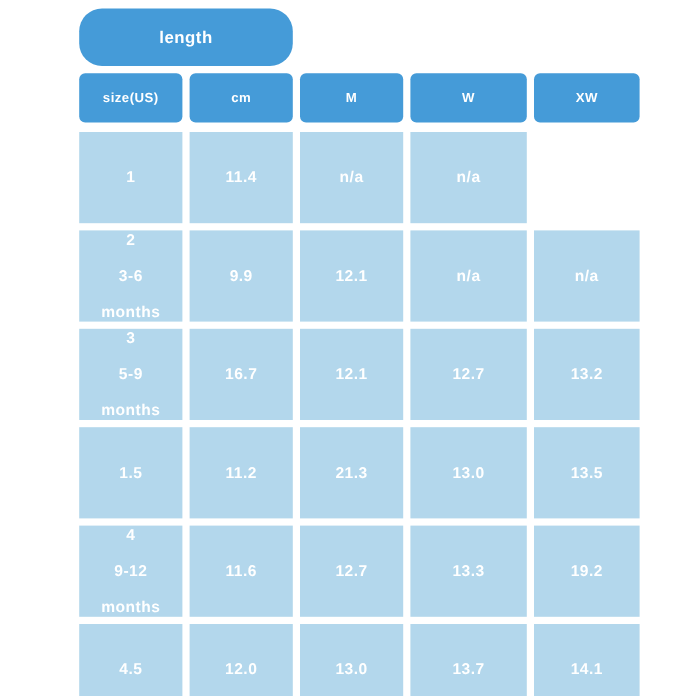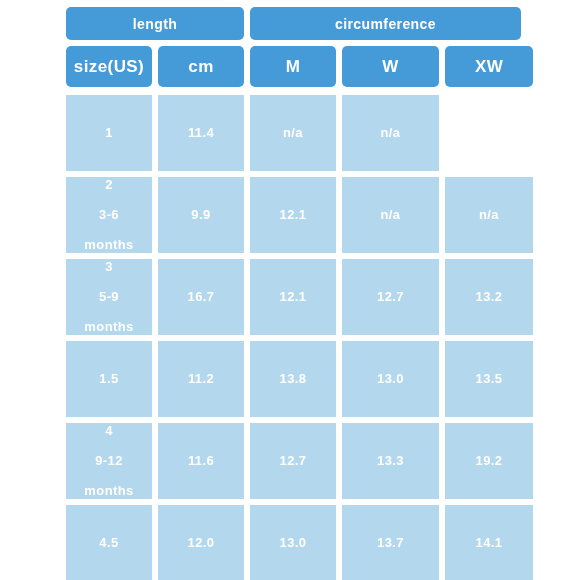--- a/index.html
+++ b/index.html
@@ -36,27 +36,28 @@
 
   
   .hcell {
     background: #459bd8;
     border-radius: 5px;
     height: 41px;
     display: flex;
     align-items: center;
     justify-content: center;
     color: #ffffff;
-    font-size: 17px;
+    font-size: 11px;
     font-weight: 700;
     letter-spacing: 0.4px;
   }
   .hcell.group {
-    height: 33px;
+    height: 48px;
     font-size: 14px;
+    border-radius: 19px;
   }
   .header-block { margin-bottom: 8px; }
 
   
   .rows-wrap { margin-top: 7px; }
   .drow {
     display: grid;
     grid-template-columns: 86px 86px 86px 97px 88px;
     column-gap: 6px;
     margin-bottom: 6px;
@@ -79,21 +80,20 @@
 </style>
 </head>
 <body>
 
 <div id="size-chart">
 
   <div class="header-block">
 
     <div class="grid-row group-row">
       <div class="hcell group">length</div>
-      <div class="hcell group">circumference</div>
     </div>
 
     <div class="grid-row">
       <div class="hcell">size(US)</div>
       <div class="hcell">cm</div>
       <div class="hcell">M</div>
       <div class="hcell">W</div>
       <div class="hcell">XW</div>
     </div>
 
@@ -128,21 +128,21 @@
         <div class="dcell">16.7</div>
         <div class="dcell">12.1</div>
         <div class="dcell">12.7</div>
         <div class="dcell">13.2</div>
       </div>
       <div class="drow">
         <div class="dcell">
           <span class="sub">1.5</span>
         </div>
         <div class="dcell">11.2</div>
-        <div class="dcell">13.8</div>
+        <div class="dcell">21.3</div>
         <div class="dcell">13.0</div>
         <div class="dcell">13.5</div>
       </div>
       <div class="drow">
         <div class="dcell">
           <span class="sub">4</span>
           <span class="sub">9-12</span>
           <span class="sub">months</span>
         </div>
         <div class="dcell">11.6</div>

